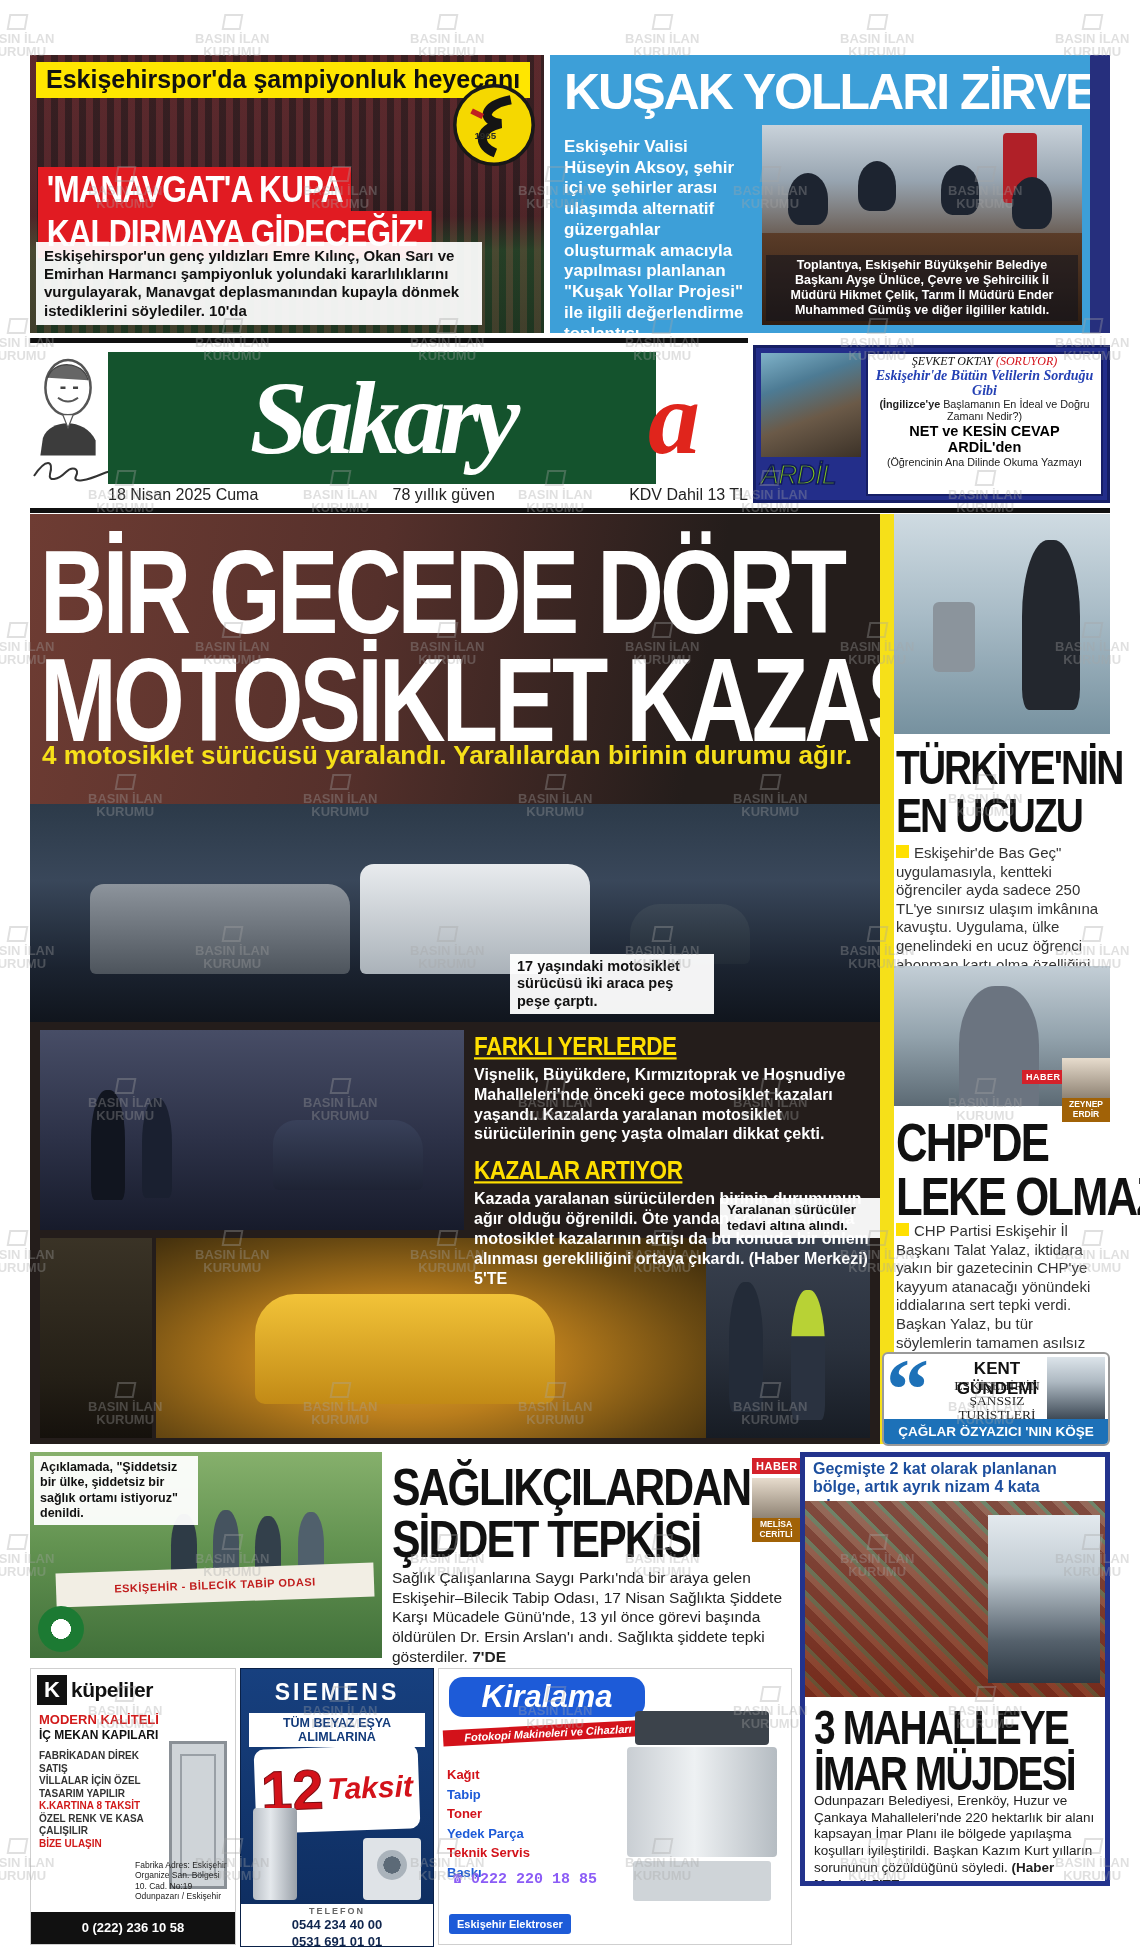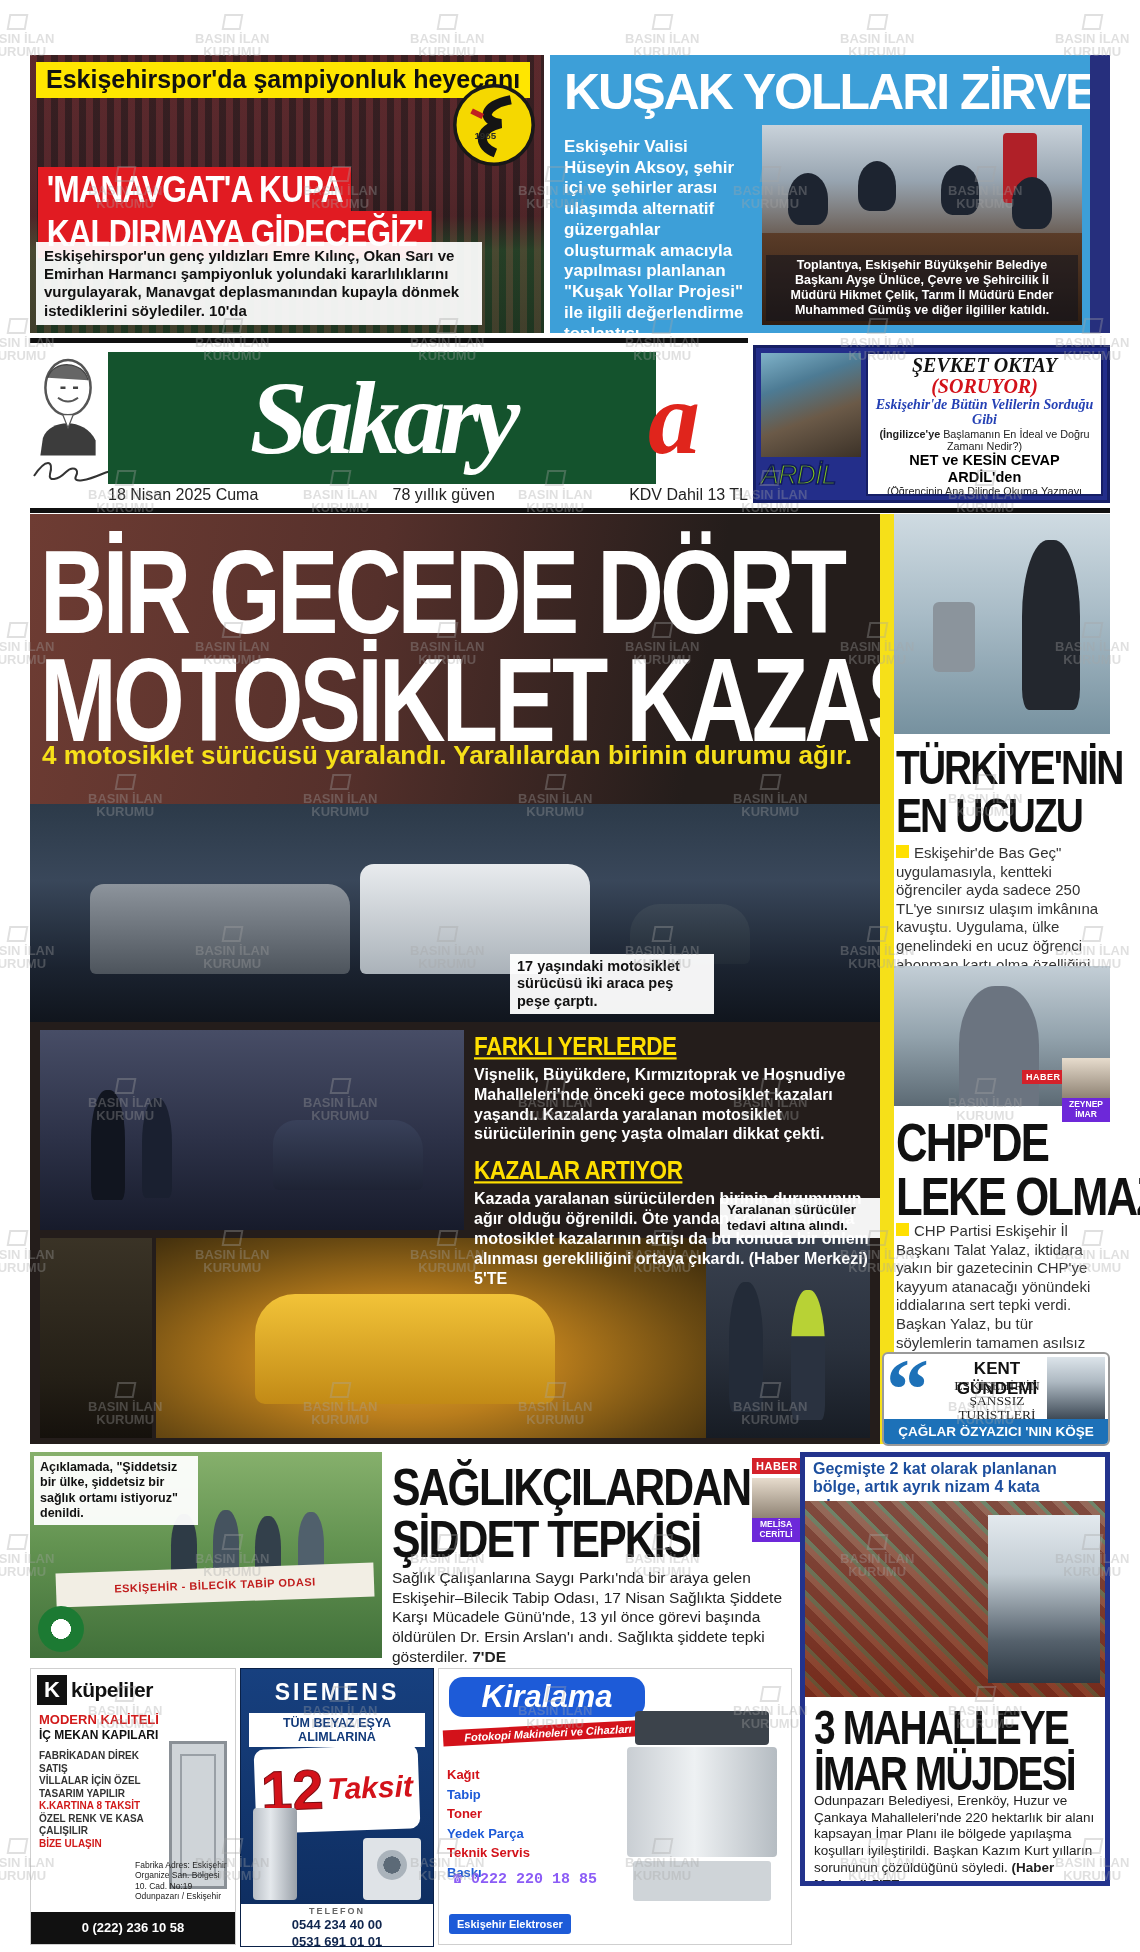--- a/index.html
+++ b/index.html
@@ -57,21 +57,21 @@
       font-size:16px;color:#222;}
 
   
   .ardil{left:753px;top:345px;width:357px;height:158px;background:#232e8a;border:3px solid #161f66;box-sizing:border-box;}
   .ardil-photo{position:absolute;left:5px;top:5px;width:100px;height:104px;
       background:linear-gradient(160deg,#7fb2c9 0%,#4d7b94 30%,#6b5a48 60%,#3c3228 100%);}
   .ardil-logo{position:absolute;left:5px;top:112px;width:100px;color:#84cc16;
       font-weight:normal;font-style:italic;font-size:27px;letter-spacing:-1px;-webkit-text-stroke:1.5px #10195c;}
   .ardil-panel{position:absolute;left:110px;top:4px;right:4px;bottom:4px;background:#fff;
       border:2px solid #161f66;box-sizing:border-box;padding:1px 4px;text-align:center;color:#111;overflow:hidden;}
-  .ardil-t1{font-family:"Liberation Serif",serif;font-weight:bold;font-style:italic;font-size:20px;line-height:1.05;}
+  .ardil-t1{font-family:"Liberation Serif",serif;font-weight:normal;font-style:italic;font-size:12px;line-height:1.05;}
   .ardil-t1 .red{color:#d3121a;}
   .ardil-l1{font-family:"Liberation Serif",serif;font-style:italic;font-weight:bold;color:#2440b4;font-size:14px;line-height:1.1;}
   .ardil-sm{font-size:10.8px;line-height:1.12;color:#222;}
   .ardil-b{font-weight:bold;font-size:14.5px;line-height:1.15;color:#000;}
 
   
   .main-block{left:30px;top:514px;width:850px;height:930px;background:#241d1b;overflow:hidden;}
   .main-head{position:absolute;left:0;top:0;right:0;height:290px;
       background:linear-gradient(100deg,#6e3c33 0%,#55302b 40%,#241d1b 78%);}
   .main-h{color:#fff;font-size:97px;letter-spacing:-4px;transform:scale(.95,1.22);}
@@ -97,21 +97,21 @@
 
   
   .rcol{left:894px;top:514px;width:216px;height:930px;background:#fff;}
   .photo-bus{position:absolute;left:0;top:0;width:216px;height:220px;
       background:linear-gradient(180deg,#cfdbe2 0%,#a9bcc7 45%,#76919f 100%);overflow:hidden;}
   .rcol-h{color:#111;font-size:41px;letter-spacing:-2px;transform:scale(.95,1.18);}
   .rcol-body{color:#333;font-size:15px;line-height:1.24;}
   .bullet{display:inline-block;width:13px;height:13px;background:#ffe000;margin-right:5px;}
   .photo-chp{position:absolute;left:0;top:452px;width:216px;height:140px;
       background:linear-gradient(180deg,#c3ced6 0%,#93a3ad 50%,#5c6a74 100%);overflow:hidden;}
-  .byline-box{position:absolute;width:48px;background:#6d28d9;color:#fff;text-align:center;
+  .byline-box{position:absolute;width:48px;background:#a16207;color:#fff;text-align:center;
       font-weight:bold;font-size:8.5px;line-height:1.15;}
   .byline-photo{width:100%;height:40px;background:linear-gradient(180deg,#e7dccd,#8f8374);}
   .haber-tag{position:absolute;background:#d4212a;color:#fff;font-weight:bold;font-size:9px;
       padding:2px 4px;letter-spacing:.5px;}
 
   .kent{left:882px;top:1352px;width:228px;height:94px;background:#fff;border:2px solid #9a9a9a;
       border-radius:6px;box-sizing:border-box;overflow:hidden;}
   .kent-quote{position:absolute;left:2px;top:2px;font-family:"Liberation Serif",serif;
       font-weight:bold;font-size:86px;line-height:.8;color:#1d71b8;}
   .kent-title{position:absolute;left:58px;top:5px;width:110px;text-align:center;font-weight:bold;font-size:17px;color:#111;}
@@ -330,21 +330,21 @@
       <span class="bullet"></span><span>Eskişehir'de Bas Geç" uygulamasıyla, kentteki öğrenciler ayda sadece 250 TL'ye sınırsız ulaşım imkânına kavuştu. Uygulama, ülke genelindeki en ucuz öğrenci abonman kartı olma özelliğini de taşıyor. (Haber Merkezi) </span><b>5'TE</b>
     </div>
     <div class="photo-chp">
       <div class="fig-person" style="left:30%;top:14%;width:80px;height:130px;background:#6b7480;"></div>
     </div>
     <div class="haber-tag" style="left:128px;top:556px;">HABER</div>
     <div class="byline-box" style="left:168px;top:544px;">
       <div class="byline-photo"></div>
       <div style="padding:2px 0;">
         <div>ZEYNEP</div>
-        <div>İMAR</div>
+        <div>ERDİR</div>
       </div>
     </div>
     <div class="abs hl rcol-h" style="left:2px;top:596px;font-size:46px;">CHP'DE</div>
     <div class="abs hl rcol-h" style="left:2px;top:650px;font-size:46px;">LEKE OLMAZ</div>
     <div class="abs rcol-body" style="left:2px;top:708px;width:212px;">
       <span class="bullet"></span><span>CHP Partisi Eskişehir İl Başkanı Talat Yalaz, iktidara yakın bir gazetecinin CHP'ye kayyum atanacağı yönündeki iddialarına sert tepki verdi. Başkan Yalaz, bu tür söylemlerin tamamen asılsız olduğunu vurgulayarak " CHP'de leke olmaz" dedi. </span><b>5'TE</b>
     </div>
   </div>
 
   <div class="abs kent">

